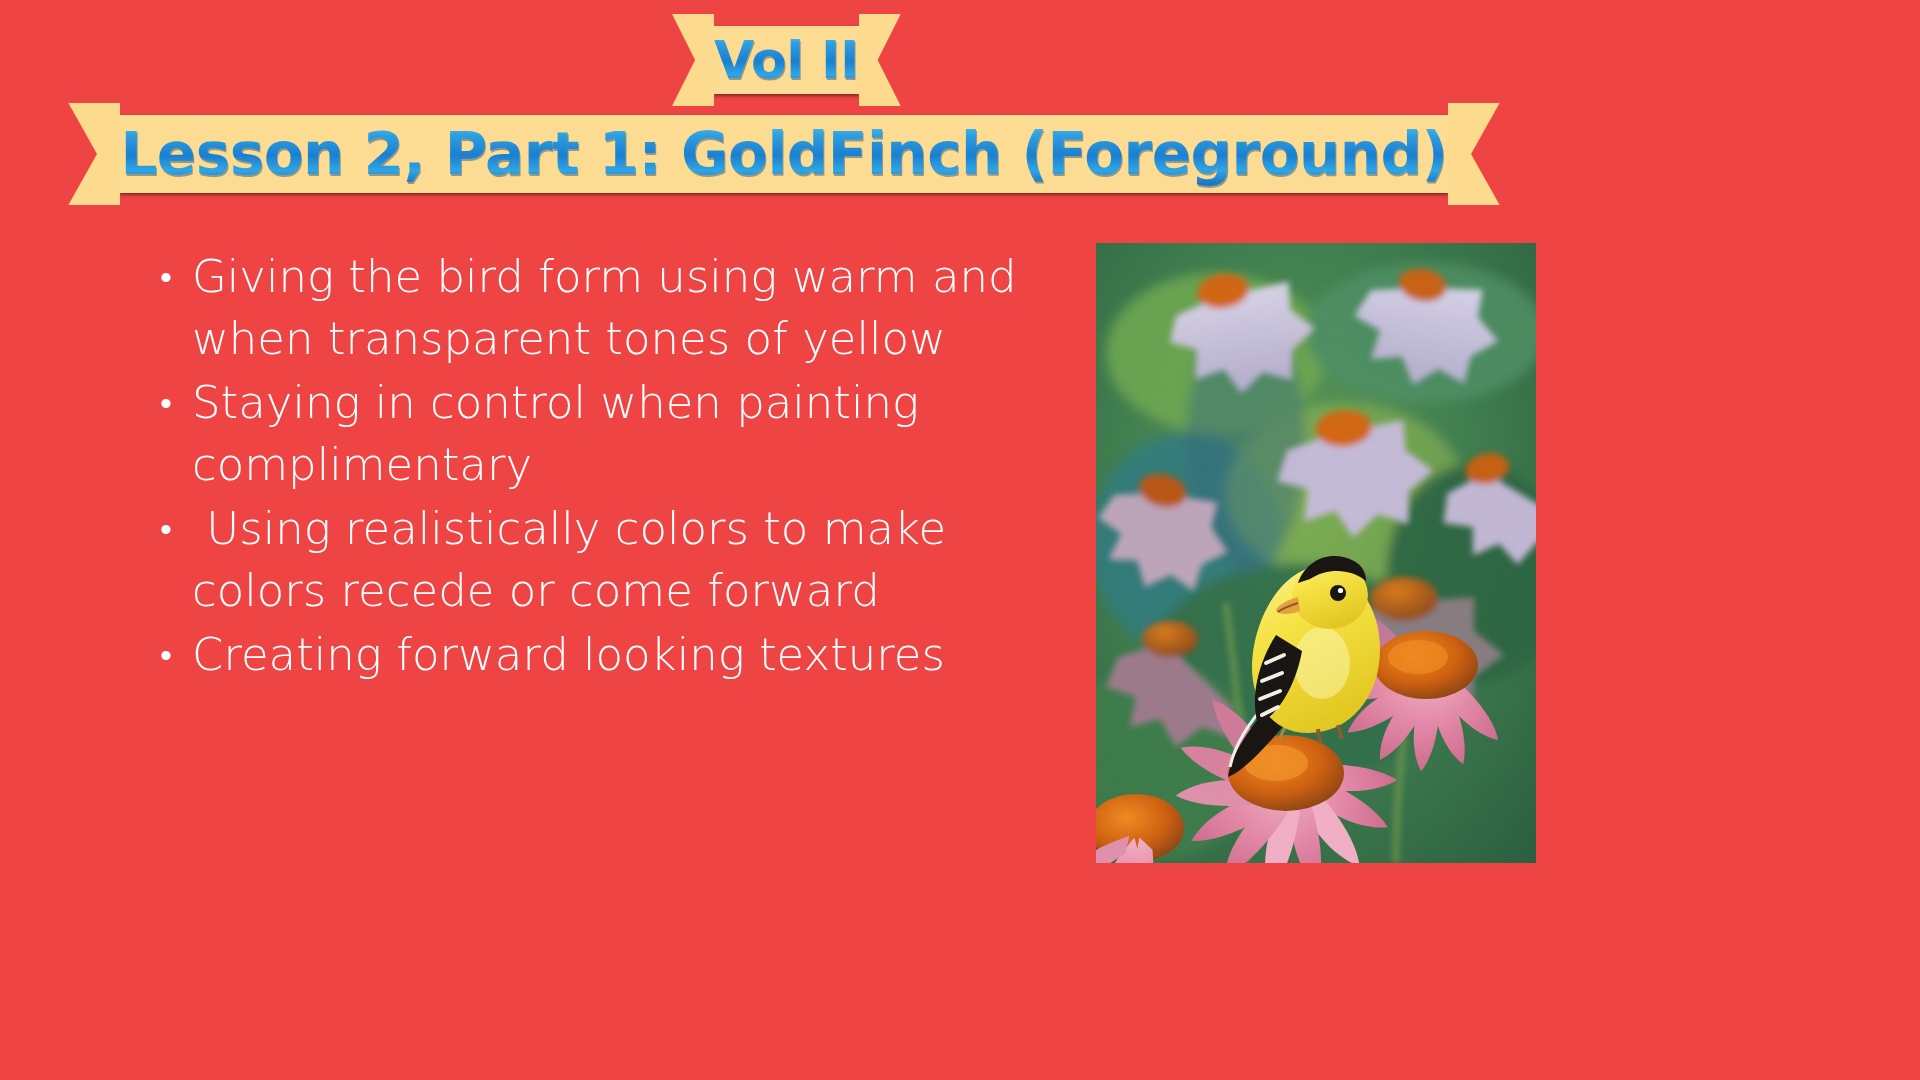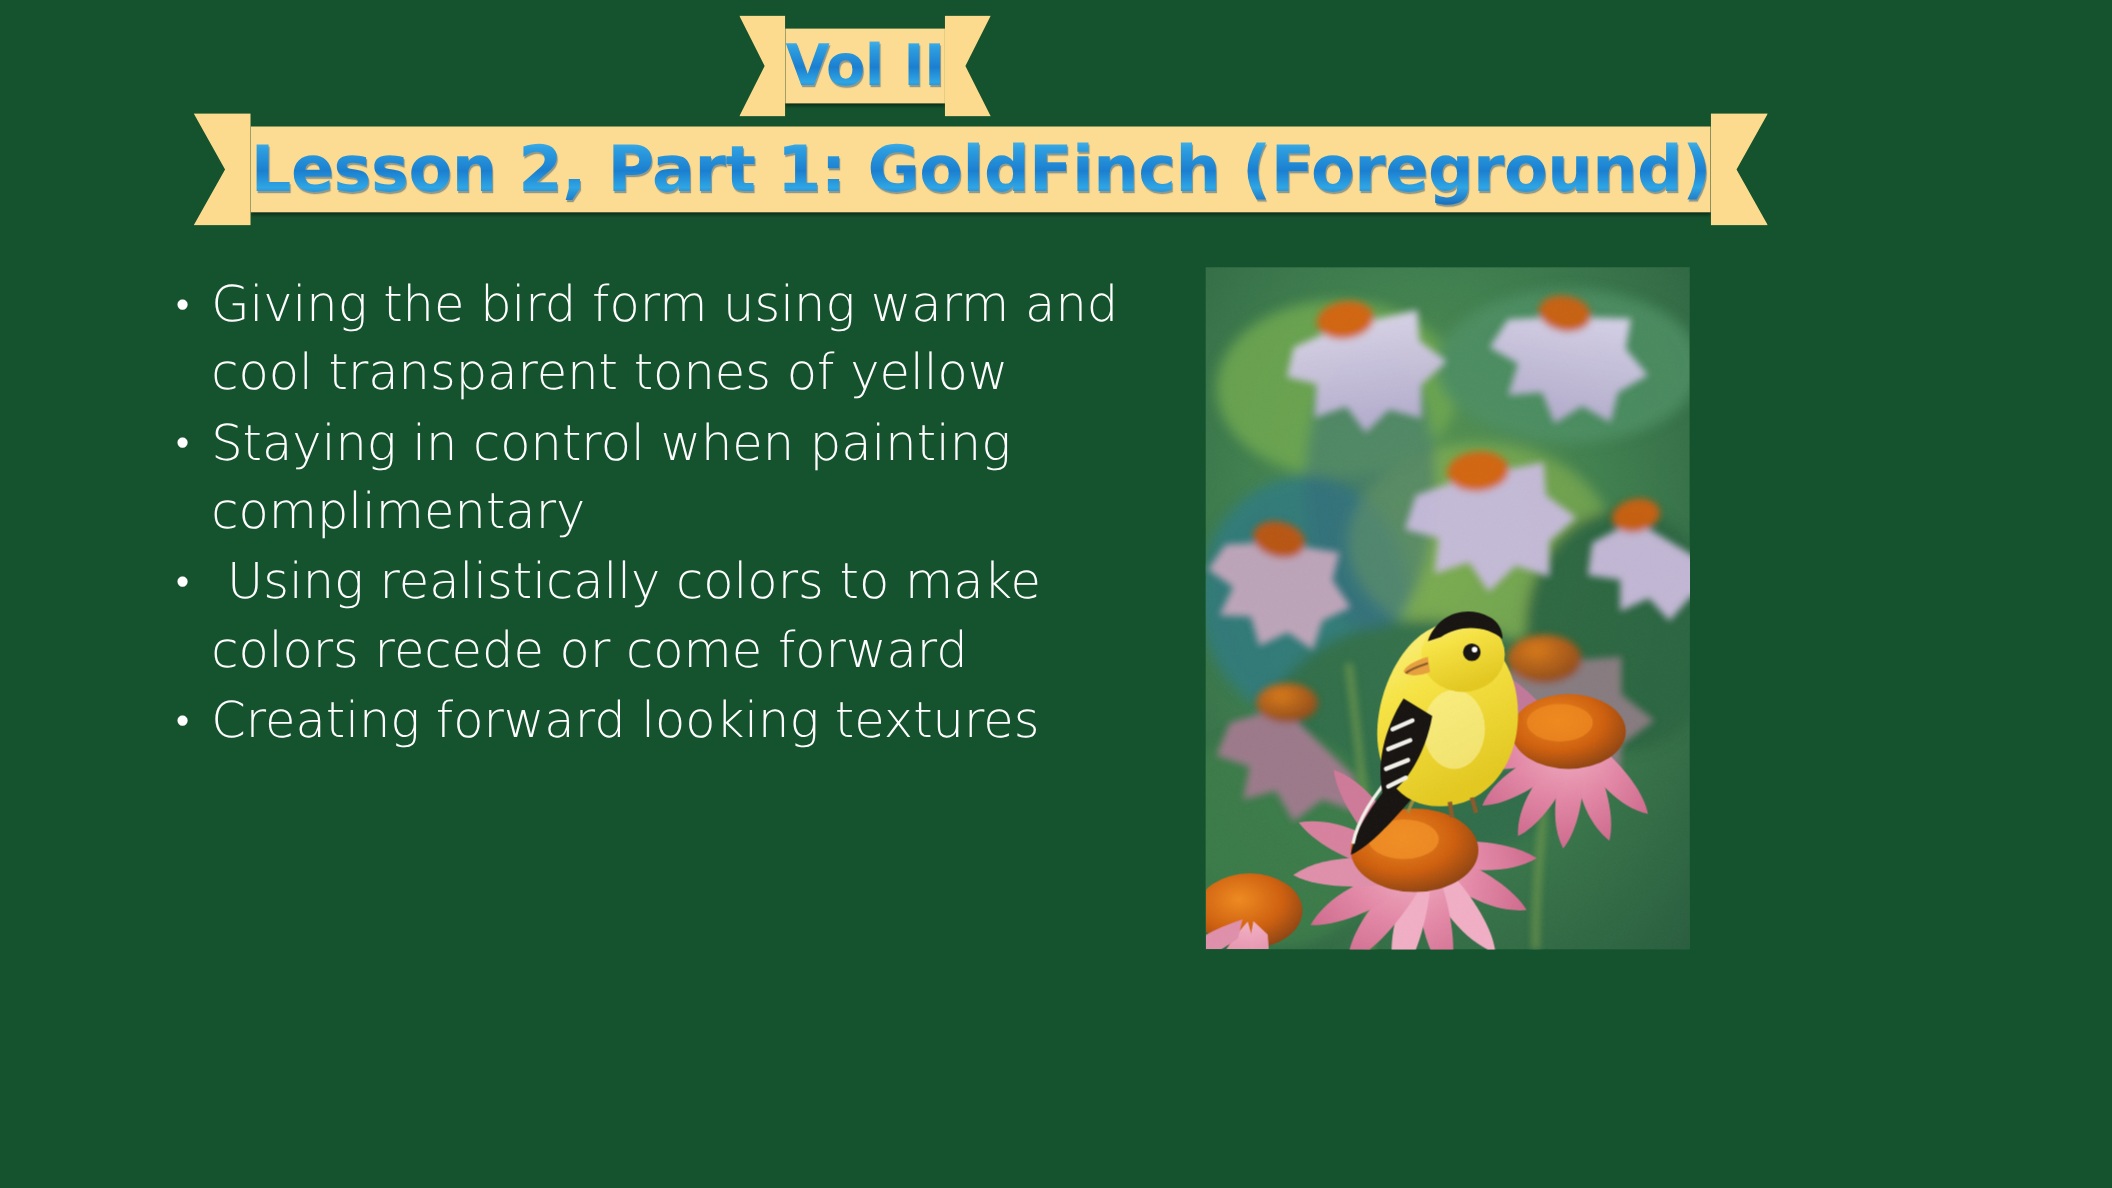--- a/index.html
+++ b/index.html
@@ -11,21 +11,21 @@
     width: 1920px;
     height: 1080px;
     overflow: hidden;
     font-family: "Liberation Sans", sans-serif;
     position: relative;
   }
 
   .slide {
     position: absolute;
     inset: 0;
-    background: #14532d;
+    background: #ef4444;
   }
 
   
   .ribbon-wrap {
     position: absolute;
     display: flex;
     align-items: stretch;
   }
 
   
@@ -55,20 +55,21 @@
   }
   #vol-banner .tail { width: 42px; }
   #vol-banner .ribbon-body { margin: 12px 0; }
 
   
   #title-banner {
     left: 176px;
     top: 103px;
     width: 1216px;
     height: 102px;
+    justify-content: center;
   }
   #title-banner .ribbon-body { margin: 12px 0; }
 
   .ribbon-text {
     font-family: "DejaVu Sans", sans-serif;
     font-weight: bold;
     letter-spacing: -0.5px;
     white-space: nowrap;
     background: linear-gradient(180deg,
                 #5fc8f2 0%,
@@ -146,21 +147,21 @@
     <div class="ribbon-body">
       <span class="ribbon-text" id="title-text">Lesson 2, Part 1: GoldFinch (Foreground)</span>
     </div>
     <div class="tail right"></div>
   </div>
 
   <div id="bullets">
 
     <div class="bullet-row">
       <span class="bullet-dot">•</span>
-      <span class="bullet-text">Giving the bird form using warm and cool transparent tones of yellow</span>
+      <span class="bullet-text">Giving the bird form using warm and when transparent tones of yellow</span>
     </div>
 
     <div class="bullet-row">
       <span class="bullet-dot">•</span>
       <span class="bullet-text">Staying in control when painting complimentary</span>
     </div>
 
     <div class="bullet-row">
       <span class="bullet-dot">•</span>
       <span class="bullet-text"> Using realistically colors to make colors recede or come forward</span>

